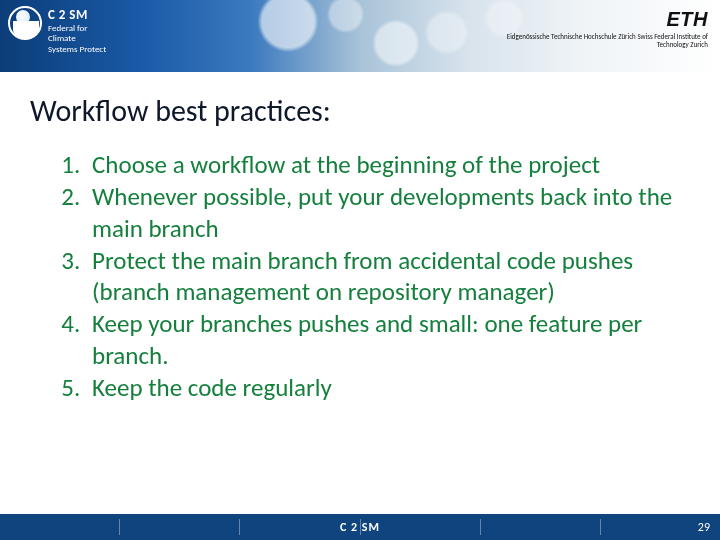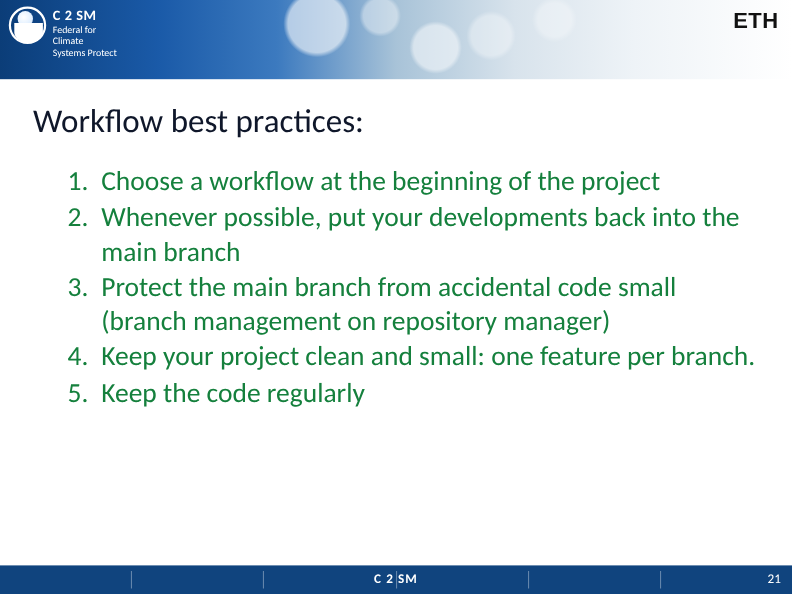--- a/index.html
+++ b/index.html
@@ -13,21 +13,21 @@
       radial-gradient(circle at 62% 45%, rgba(255,255,255,.35) 0 4%, transparent 5%),
       radial-gradient(circle at 70% 25%, rgba(255,255,255,.3) 0 3%, transparent 4%);
       mix-blend-mode: screen; }
   .logo-left { position: absolute; left: 8px; top: 6px; width: 100px; height: 60px; display: flex; gap: 6px; align-items: flex-start; z-index: 2; }
   .logo-mark { width: 34px; height: 34px; border: 2px solid #fff; border-radius: 50%; position: relative; flex-shrink: 0; }
   .logo-mark::before { content:""; position:absolute; left:6px; top:2px; width:14px; height:14px; background: radial-gradient(circle at 40% 40%,#fff,#cfe6ff); border-radius:50%; }
   .logo-mark::after { content:""; position:absolute; left:3px; top:13px; width:26px; height:18px; background:#fff; border-radius:0 0 16px 16px / 0 0 12px 12px; }
   .logo-text { color:#fff; font-size:9px; line-height:1.15; padding-top:2px; }
   .logo-text .big { font-size:13px; font-weight:600; letter-spacing:.5px; }
   .logo-right { position:absolute; right:12px; top:8px; text-align:right; z-index:2; color:#111; }
-  .logo-right .eth { font-family: Arial, sans-serif; font-weight:900; font-size:20px; letter-spacing:.5px; }
+  .logo-right .eth { font-family: Arial, sans-serif; font-weight:900; font-size:20px; letter-spacing:.5px;font-style:italic; }
   .logo-right .sub { font-size:7px; line-height:1.1; margin-top:2px; max-width:210px; }
   .content { flex:1; padding: 20px 30px 0 30px; }
   .title { font-size:30px; color:#0f172a; font-weight:400; margin-bottom:20px; }
   ol.list { list-style: decimal; padding-left:56px; }
   ol.list li { font-size:25px; line-height:1.25; color:#15803d; padding-left:6px; margin-bottom:1px; }
   .footer { position:absolute; left:0; bottom:0; width:100%; height:26px; background:#10447e; display:flex; align-items:center; }
   .footer .segs { position:absolute; left:0; right:0; height:100%; display:flex; }
   .footer .seg { flex:1; border-right:1px solid rgba(255,255,255,.35); height:60%; margin:auto 0; }
   .footer .seg:last-child { border-right:none; }
   .footer .center { position:absolute; left:50%; transform:translateX(-50%); color:#fff; font-size:12px; font-weight:600; letter-spacing:1px; }
@@ -41,39 +41,41 @@
     <div class="logo-left">
       <div class="logo-mark"></div>
       <div class="logo-text">
         <div class="big">C 2 SM</div>
         <div>Federal for Climate</div>
         <div>Systems Protect</div>
       </div>
     </div>
     <div class="logo-right">
       <div class="eth">ETH</div>
+      <div class="sub">Eidgenössische Technische Hochschule Zürich
+Swiss Federal Institute of Technology Zurich</div>
     </div>
   </div>
 
   <div class="content">
     <h1 class="title">Workflow best practices:</h1>
     <ol class="list">
       <li>Choose a workflow at the beginning of the project</li>
       <li>Whenever possible, put your developments back into the main branch</li>
-      <li>Protect the main branch from accidental code small (branch management on repository manager)</li>
-      <li>Keep your project clean and small: one feature per branch.</li>
+      <li>Protect the main branch from accidental code pushes (branch management on repository manager)</li>
+      <li>Keep your branches pushes and small: one feature per branch.</li>
       <li>Keep the code regularly</li>
     </ol>
   </div>
 
   <div class="footer">
     <div class="segs">
       <div class="seg"></div>
       <div class="seg"></div>
       <div class="seg"></div>
       <div class="seg"></div>
       <div class="seg"></div>
       <div class="seg"></div>
     </div>
     <div class="center">C 2 SM</div>
-    <div class="pagenum">21</div>
+    <div class="pagenum">29</div>
   </div>
 </div>
 
 </body></html>

